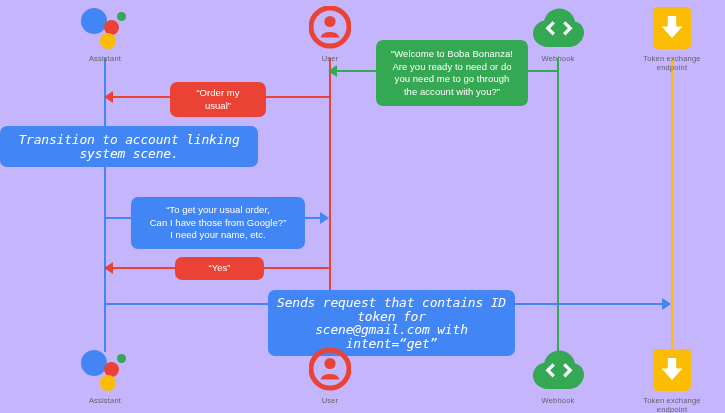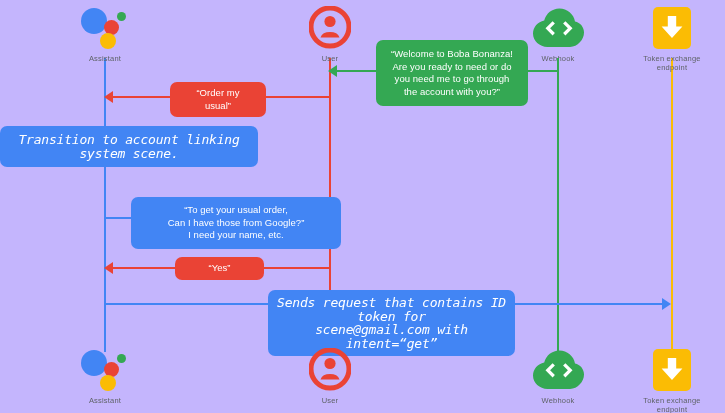--- a/index.html
+++ b/index.html
@@ -128,21 +128,21 @@
   <div class="bubble sans b-red" style="left:170px;top:82px;width:96px;padding:5px 16px;">
     <div>“Order my usual”</div>
   </div>
 
   <div class="bubble mono b-blue" style="left:0px;top:126px;width:258px;padding:7px 6px;">
     <div>Transition to account linking system scene.</div>
   </div>
 
   <div class="hline" style="left:105px;top:217px;width:218px;background:#4285F4;"></div>
   <div class="head right" style="left:320px;top:212px;border-left:9px solid #4285F4;"></div>
-  <div class="bubble sans b-blue" style="left:131px;top:197px;width:210px;padding:7px 8px;">
+  <div class="bubble sans b-blue" style="left:131px;top:197px;width:174px;padding:7px 8px;">
     <div>“To get your usual order,</div>
     <div>Can I have those from Google?”</div>
     <div>I need your name, etc.</div>
   </div>
 
   <div class="hline" style="left:112px;top:267px;width:219px;background:#EA4335;"></div>
   <div class="head left" style="left:104px;top:262px;border-right:9px solid #EA4335;"></div>
   <div class="bubble sans b-red" style="left:175px;top:257px;width:89px;padding:5px 14px;">
     <div>“Yes”</div>
   </div>

